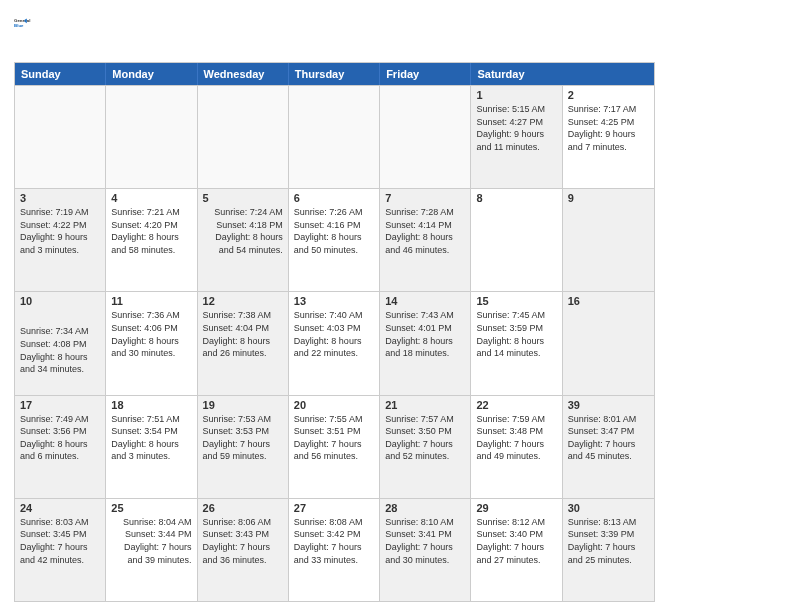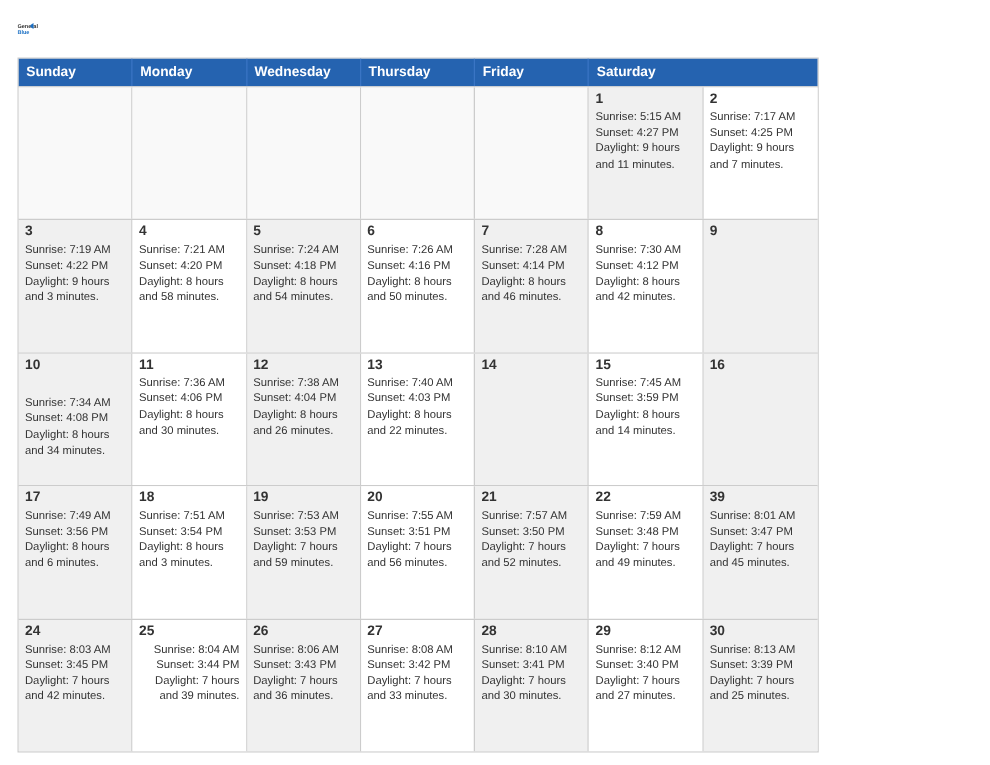--- a/index.html
+++ b/index.html
@@ -9,20 +9,21 @@
       width: 792px;
       height: 612px;
       overflow: hidden;
     }
     .page {
       width: 669px;
       height: 612px;
       padding: 10px 14px 10px 14px;
       display: flex;
       flex-direction: column;
+      gap: 16px;
     }
     .header {
       display: flex;
       justify-content: space-between;
       align-items: flex-start;
       margin-bottom: 8px;
     }
     .logo {
       display: flex;
       align-items: center;
@@ -155,41 +156,38 @@
 Daylight: 9 hours and 3 minutes.</div>
           </div>
           <div class="cal-cell">
             <span class="day-num">4</span>
             <div class="day-info" style="white-space: pre-line;">Sunrise: 7:21 AM
 Sunset: 4:20 PM
 Daylight: 8 hours and 58 minutes.</div>
           </div>
           <div class="cal-cell shaded">
             <span class="day-num">5</span>
-            <div class="day-info" style="white-space: pre-line;">Sunrise: 7:24 AM
+            <div class="day-info" style="white-space: pre-line; text-align: right;">Sunrise: 7:24 AM
 Sunset: 4:18 PM
 Daylight: 8 hours and 54 minutes.</div>
           </div>
           <div class="cal-cell">
             <span class="day-num">6</span>
             <div class="day-info" style="white-space: pre-line;">Sunrise: 7:26 AM
 Sunset: 4:16 PM
 Daylight: 8 hours and 50 minutes.</div>
           </div>
           <div class="cal-cell shaded">
             <span class="day-num">7</span>
             <div class="day-info" style="white-space: pre-line;">Sunrise: 7:28 AM
 Sunset: 4:14 PM
 Daylight: 8 hours and 46 minutes.</div>
           </div>
           <div class="cal-cell">
             <span class="day-num">8</span>
-            <div class="day-info" style="white-space: pre-line;">Sunrise: 7:30 AM
-Sunset: 4:12 PM
-Daylight: 8 hours and 42 minutes.</div>
           </div>
           <div class="cal-cell shaded">
             <span class="day-num">9</span>
           </div>
         </div>
         <div class="cal-week">
           <div class="cal-cell shaded">
             <span class="day-num">10</span>
             <div class="day-info" style="white-space: pre-line; margin-top: 18px;">Sunrise: 7:34 AM
 Sunset: 4:08 PM
@@ -208,20 +206,23 @@
 Daylight: 8 hours and 26 minutes.</div>
           </div>
           <div class="cal-cell">
             <span class="day-num">13</span>
             <div class="day-info" style="white-space: pre-line;">Sunrise: 7:40 AM
 Sunset: 4:03 PM
 Daylight: 8 hours and 22 minutes.</div>
           </div>
           <div class="cal-cell shaded">
             <span class="day-num">14</span>
+            <div class="day-info" style="white-space: pre-line;">Sunrise: 7:43 AM
+Sunset: 4:01 PM
+Daylight: 8 hours and 18 minutes.</div>
           </div>
           <div class="cal-cell">
             <span class="day-num">15</span>
             <div class="day-info" style="white-space: pre-line;">Sunrise: 7:45 AM
 Sunset: 3:59 PM
 Daylight: 8 hours and 14 minutes.</div>
           </div>
           <div class="cal-cell shaded">
             <span class="day-num">16</span>
           </div>

